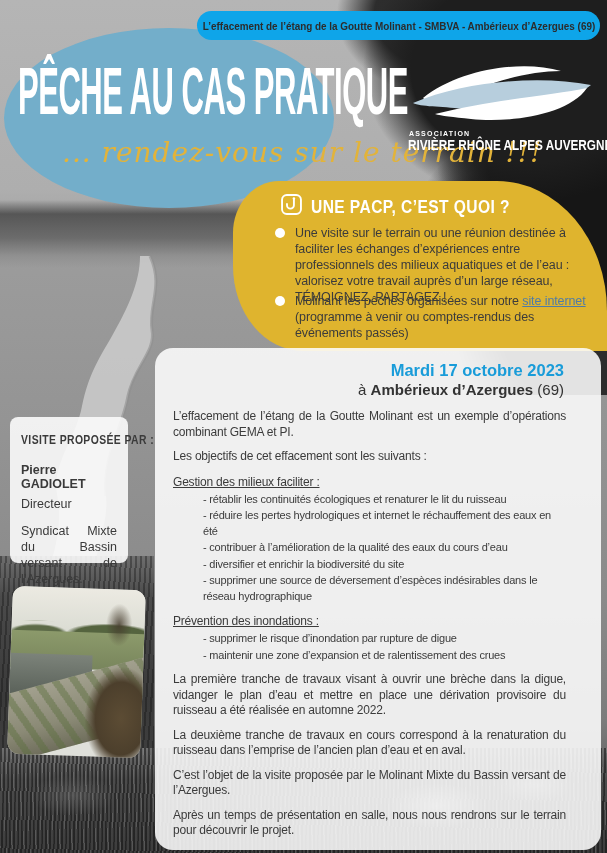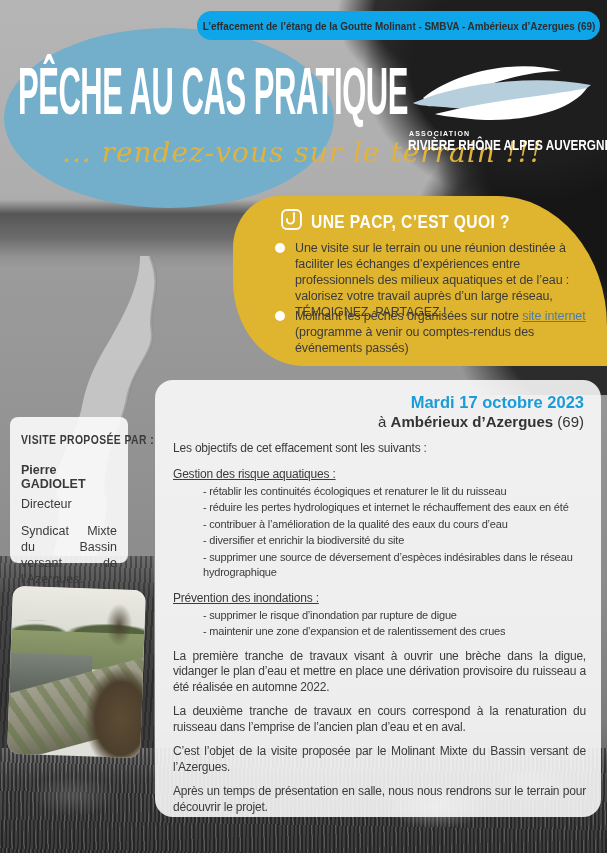--- a/index.html
+++ b/index.html
@@ -48,36 +48,36 @@
         font-family:"DejaVu Serif",serif;font-style:italic;font-weight:normal;
         font-size:28px;letter-spacing:1px;white-space:nowrap;}
 
   
   .logo{position:absolute;left:403px;top:58px;width:198px;z-index:7;color:#fff;}
   .logo .assoc{font-size:7px;font-weight:bold;letter-spacing:1.2px;margin:2px 0 0 6px;}
   .logo .lname{font-size:14px;font-weight:bold;margin-left:5px;white-space:nowrap;
         transform:scaleX(.84);transform-origin:0 50%;}
 
   
-  .bubble{position:absolute;left:233px;top:196px;width:374px;height:170px;z-index:8;
+  .bubble{position:absolute;left:233px;top:181px;width:374px;height:170px;z-index:8;
         background:#dfb42e;border-radius:46px 110px 0 70px / 52px 130px 0 85px;}
   .bubble-head{position:absolute;left:48px;top:13px;display:flex;align-items:center;gap:9px;}
   .bubble-title{color:#fff;font-size:19px;font-weight:bold;white-space:nowrap;
         display:inline-block;transform:scaleX(.82);transform-origin:0 50%;letter-spacing:.5px;}
   .bullet-row{position:absolute;left:42px;display:flex;gap:10px;}
   .bullet-row .dot{flex:0 0 auto;width:10px;height:10px;border-radius:50%;background:#fff;margin-top:3px;}
   .bullet-row p{margin:0;width:300px;font-size:12.5px;line-height:16px;color:#3b3b3b;letter-spacing:-.1px;}
   .b1{top:44px;}
   .b2{top:112px;}
   .link{color:#4f7ca6;text-decoration:underline;cursor:pointer;}
 
   
-  .whitebox{position:absolute;left:155px;top:380px;width:446px;height:437px;z-index:8;
+  .whitebox{position:absolute;left:155px;top:348px;width:446px;height:502px;z-index:8;
         background:rgba(253,253,253,.88);border-radius:18px;box-sizing:border-box;
-        padding:10px 15px 10px 18px;color:#3b3b3b;}
+        padding:10px 35px 10px 18px;color:#3b3b3b;}
   .date-block{text-align:right;margin:2px 2px 10px 0;line-height:1.25;}
   .date{color:#199cd9;font-size:16.5px;font-weight:bold;}
   .loc{color:#333;font-size:15px;}
   .loc b{font-weight:bold;}
   .whitebox p{margin:9px 0;font-size:12px;line-height:15.5px;text-align:justify;letter-spacing:-.2px;}
   .sec-title{margin:10px 0 3px 0;font-size:12px;text-decoration:underline;letter-spacing:-.2px;}
   .li{margin:1px 0 1px 30px;font-size:11px;line-height:15.5px;letter-spacing:-.2px;}
 
   
   .sidebar{position:absolute;left:10px;top:417px;width:118px;height:146px;z-index:8;
@@ -164,22 +164,23 @@
       <span class="dot"></span>
       <p><span>Molinant les pêches organisées sur notre </span><span class="link">site internet</span><span> (programme à venir ou comptes-rendus des événements passés)</span></p>
     </div>
   </div>
 
   <div class="whitebox">
     <div class="date-block">
       <div class="date">Mardi 17 octobre 2023</div>
       <div class="loc"><span>à </span><b>Ambérieux d’Azergues</b><span> (69)</span></div>
     </div>
+    <p>L’effacement de l’étang de la Goutte Molinant est un exemple d’opérations combinant GEMA et PI.</p>
     <p>Les objectifs de cet effacement sont les suivants :</p>
-    <div class="sec-title">Gestion des risque aquatiques :</div>
+    <div class="sec-title">Gestion des milieux faciliter :</div>
     <div>
       <div class="li">- rétablir les continuités écologiques et renaturer le lit du ruisseau</div>
       <div class="li">- réduire les pertes hydrologiques et internet le réchauffement des eaux en été</div>
       <div class="li">- contribuer à l’amélioration de la qualité des eaux du cours d’eau</div>
       <div class="li">- diversifier et enrichir la biodiversité du site</div>
       <div class="li">- supprimer une source de déversement d’espèces indésirables dans le réseau hydrographique</div>
     </div>
     <div class="sec-title">Prévention des inondations :</div>
     <div>
       <div class="li">- supprimer le risque d’inondation par rupture de digue</div>

